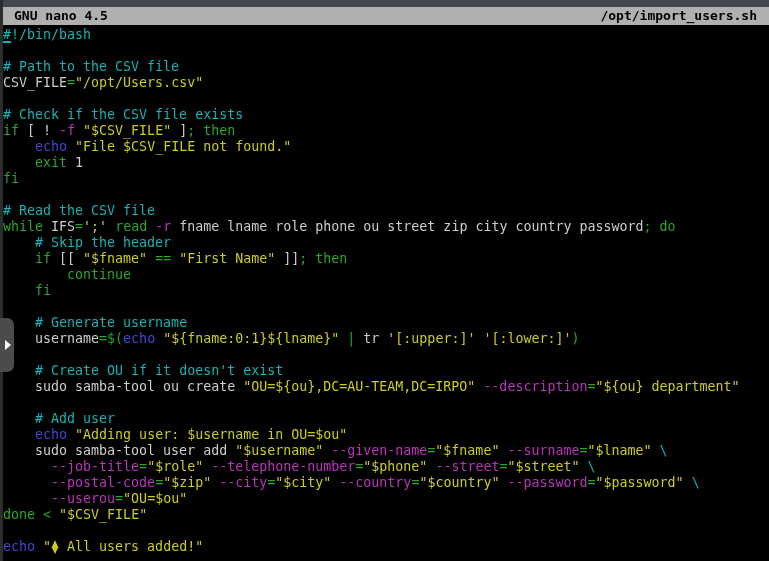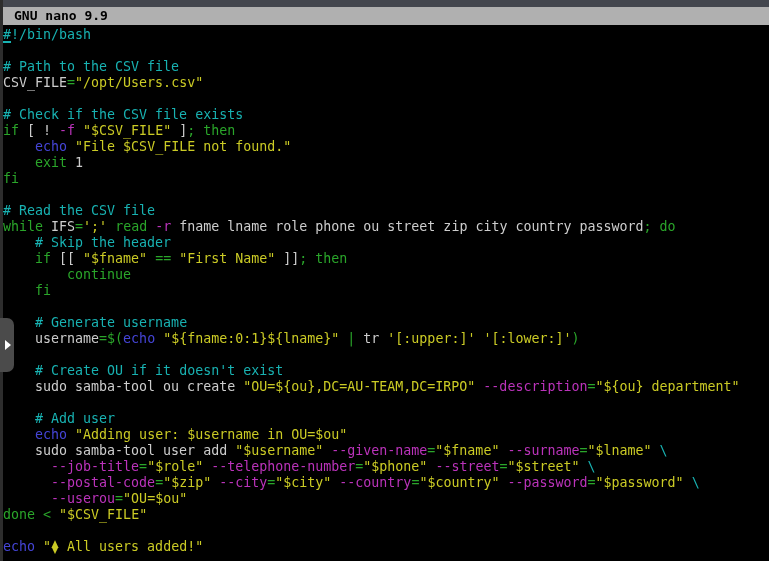--- a/index.html
+++ b/index.html
@@ -36,20 +36,21 @@
     border-bottom:5px solid transparent;
   }
 </style>
 </head>
 <body>
 
 <div class="top-strip" style="background: rgb(67, 70, 78);"></div>
 <div class="left-strip" style="background: rgb(45, 45, 45);"></div>
 
 <div class="titlebar" style="background: rgb(176, 176, 176); color: rgb(0, 0, 0);">
-  <span>GNU nano 9.9</span>
+  <span>GNU nano 4.5</span>
+  <span>/opt/import_users.sh</span>
 </div>
 
 <div class="editor" style="background: rgb(0, 0, 0);"><div class="line"><span style="color: rgb(24, 178, 178);"></span><span class="cursor" style="color: rgb(24, 178, 178);">#</span><span style="color: rgb(24, 178, 178);">!/bin/bash</span></div><div class="line"></div><div class="line"><span style="color: rgb(24, 178, 178);"># Path to the CSV file</span></div><div class="line"><span style="color: rgb(205, 205, 205);">CSV_FILE</span><span style="color: rgb(42, 166, 42);">=</span><span style="color: rgb(203, 203, 37);">"/opt/Users.csv"</span></div><div class="line"></div><div class="line"><span style="color: rgb(24, 178, 178);"># Check if the CSV file exists</span></div><div class="line"><span style="color: rgb(42, 166, 42);">if</span><span style="color: rgb(205, 205, 205);"> [ ! </span><span style="color: rgb(187, 51, 187);">-f</span><span style="color: rgb(205, 205, 205);"> </span><span style="color: rgb(203, 203, 37);">"$CSV_FILE"</span><span style="color: rgb(205, 205, 205);"> ]</span><span style="color: rgb(42, 166, 42);">;</span><span style="color: rgb(205, 205, 205);"> </span><span style="color: rgb(42, 166, 42);">then</span></div><div class="line"><span style="color: rgb(205, 205, 205);">    </span><span style="color: rgb(69, 69, 216);">echo</span><span style="color: rgb(205, 205, 205);"> </span><span style="color: rgb(203, 203, 37);">"File $CSV_FILE not found."</span></div><div class="line"><span style="color: rgb(205, 205, 205);">    </span><span style="color: rgb(42, 166, 42);">exit</span><span style="color: rgb(205, 205, 205);"> 1</span></div><div class="line"><span style="color: rgb(42, 166, 42);">fi</span></div><div class="line"></div><div class="line"><span style="color: rgb(24, 178, 178);"># Read the CSV file</span></div><div class="line"><span style="color: rgb(42, 166, 42);">while</span><span style="color: rgb(205, 205, 205);"> IFS</span><span style="color: rgb(42, 166, 42);">=</span><span style="color: rgb(203, 203, 37);">';'</span><span style="color: rgb(205, 205, 205);"> </span><span style="color: rgb(42, 166, 42);">read</span><span style="color: rgb(205, 205, 205);"> </span><span style="color: rgb(187, 51, 187);">-r</span><span style="color: rgb(205, 205, 205);"> fname lname role phone ou street zip city country password</span><span style="color: rgb(42, 166, 42);">;</span><span style="color: rgb(205, 205, 205);"> </span><span style="color: rgb(42, 166, 42);">do</span></div><div class="line"><span style="color: rgb(205, 205, 205);">    </span><span style="color: rgb(24, 178, 178);"># Skip the header</span></div><div class="line"><span style="color: rgb(205, 205, 205);">    </span><span style="color: rgb(42, 166, 42);">if</span><span style="color: rgb(205, 205, 205);"> [[ </span><span style="color: rgb(203, 203, 37);">"$fname"</span><span style="color: rgb(205, 205, 205);"> </span><span style="color: rgb(42, 166, 42);">==</span><span style="color: rgb(205, 205, 205);"> </span><span style="color: rgb(203, 203, 37);">"First Name"</span><span style="color: rgb(205, 205, 205);"> ]]</span><span style="color: rgb(42, 166, 42);">;</span><span style="color: rgb(205, 205, 205);"> </span><span style="color: rgb(42, 166, 42);">then</span></div><div class="line"><span style="color: rgb(205, 205, 205);">        </span><span style="color: rgb(42, 166, 42);">continue</span></div><div class="line"><span style="color: rgb(205, 205, 205);">    </span><span style="color: rgb(42, 166, 42);">fi</span></div><div class="line"></div><div class="line"><span style="color: rgb(205, 205, 205);">    </span><span style="color: rgb(24, 178, 178);"># Generate username</span></div><div class="line"><span style="color: rgb(205, 205, 205);">    username</span><span style="color: rgb(42, 166, 42);">=$(</span><span style="color: rgb(69, 69, 216);">echo</span><span style="color: rgb(205, 205, 205);"> </span><span style="color: rgb(203, 203, 37);">"${fname:0:1}${lname}"</span><span style="color: rgb(205, 205, 205);"> </span><span style="color: rgb(42, 166, 42);">|</span><span style="color: rgb(205, 205, 205);"> tr </span><span style="color: rgb(203, 203, 37);">'[:upper:]'</span><span style="color: rgb(205, 205, 205);"> </span><span style="color: rgb(203, 203, 37);">'[:lower:]'</span><span style="color: rgb(42, 166, 42);">)</span></div><div class="line"></div><div class="line"><span style="color: rgb(205, 205, 205);">    </span><span style="color: rgb(24, 178, 178);"># Create OU if it doesn't exist</span></div><div class="line"><span style="color: rgb(205, 205, 205);">    sudo samba-tool ou create </span><span style="color: rgb(203, 203, 37);">"OU=${ou},DC=AU-TEAM,DC=IRPO"</span><span style="color: rgb(205, 205, 205);"> </span><span style="color: rgb(187, 51, 187);">--description</span><span style="color: rgb(42, 166, 42);">=</span><span style="color: rgb(203, 203, 37);">"${ou} department"</span></div><div class="line"></div><div class="line"><span style="color: rgb(205, 205, 205);">    </span><span style="color: rgb(24, 178, 178);"># Add user</span></div><div class="line"><span style="color: rgb(205, 205, 205);">    </span><span style="color: rgb(69, 69, 216);">echo</span><span style="color: rgb(205, 205, 205);"> </span><span style="color: rgb(203, 203, 37);">"Adding user: $username in OU=$ou"</span></div><div class="line"><span style="color: rgb(205, 205, 205);">    sudo samba-tool user add </span><span style="color: rgb(203, 203, 37);">"$username"</span><span style="color: rgb(205, 205, 205);"> </span><span style="color: rgb(187, 51, 187);">--given-name</span><span style="color: rgb(42, 166, 42);">=</span><span style="color: rgb(203, 203, 37);">"$fname"</span><span style="color: rgb(205, 205, 205);"> </span><span style="color: rgb(187, 51, 187);">--surname</span><span style="color: rgb(42, 166, 42);">=</span><span style="color: rgb(203, 203, 37);">"$lname"</span><span style="color: rgb(205, 205, 205);"> </span><span style="color: rgb(24, 178, 178);">\</span></div><div class="line"><span style="color: rgb(205, 205, 205);">      </span><span style="color: rgb(187, 51, 187);">--job-title</span><span style="color: rgb(42, 166, 42);">=</span><span style="color: rgb(203, 203, 37);">"$role"</span><span style="color: rgb(205, 205, 205);"> </span><span style="color: rgb(187, 51, 187);">--telephone-number</span><span style="color: rgb(42, 166, 42);">=</span><span style="color: rgb(203, 203, 37);">"$phone"</span><span style="color: rgb(205, 205, 205);"> </span><span style="color: rgb(187, 51, 187);">--street</span><span style="color: rgb(42, 166, 42);">=</span><span style="color: rgb(203, 203, 37);">"$street"</span><span style="color: rgb(205, 205, 205);"> </span><span style="color: rgb(24, 178, 178);">\</span></div><div class="line"><span style="color: rgb(205, 205, 205);">      </span><span style="color: rgb(187, 51, 187);">--postal-code</span><span style="color: rgb(42, 166, 42);">=</span><span style="color: rgb(203, 203, 37);">"$zip"</span><span style="color: rgb(205, 205, 205);"> </span><span style="color: rgb(187, 51, 187);">--city</span><span style="color: rgb(42, 166, 42);">=</span><span style="color: rgb(203, 203, 37);">"$city"</span><span style="color: rgb(205, 205, 205);"> </span><span style="color: rgb(187, 51, 187);">--country</span><span style="color: rgb(42, 166, 42);">=</span><span style="color: rgb(203, 203, 37);">"$country"</span><span style="color: rgb(205, 205, 205);"> </span><span style="color: rgb(187, 51, 187);">--password</span><span style="color: rgb(42, 166, 42);">=</span><span style="color: rgb(203, 203, 37);">"$password"</span><span style="color: rgb(205, 205, 205);"> </span><span style="color: rgb(24, 178, 178);">\</span></div><div class="line"><span style="color: rgb(205, 205, 205);">      </span><span style="color: rgb(187, 51, 187);">--userou</span><span style="color: rgb(42, 166, 42);">=</span><span style="color: rgb(203, 203, 37);">"OU=$ou"</span></div><div class="line"><span style="color: rgb(42, 166, 42);">done</span><span style="color: rgb(205, 205, 205);"> </span><span style="color: rgb(42, 166, 42);">&lt;</span><span style="color: rgb(205, 205, 205);"> </span><span style="color: rgb(203, 203, 37);">"$CSV_FILE"</span></div><div class="line"></div><div class="line"><span style="color: rgb(69, 69, 216);">echo</span><span style="color: rgb(205, 205, 205);"> </span><span style="color: rgb(203, 203, 37);">"⧫ All users added!"</span></div></div>
 
 <div class="side-handle" style="background: rgb(75, 75, 75);">
   <span class="tri" style="border-left-color: rgb(255, 255, 255);"></span>
 </div>
 
 </body></html>

